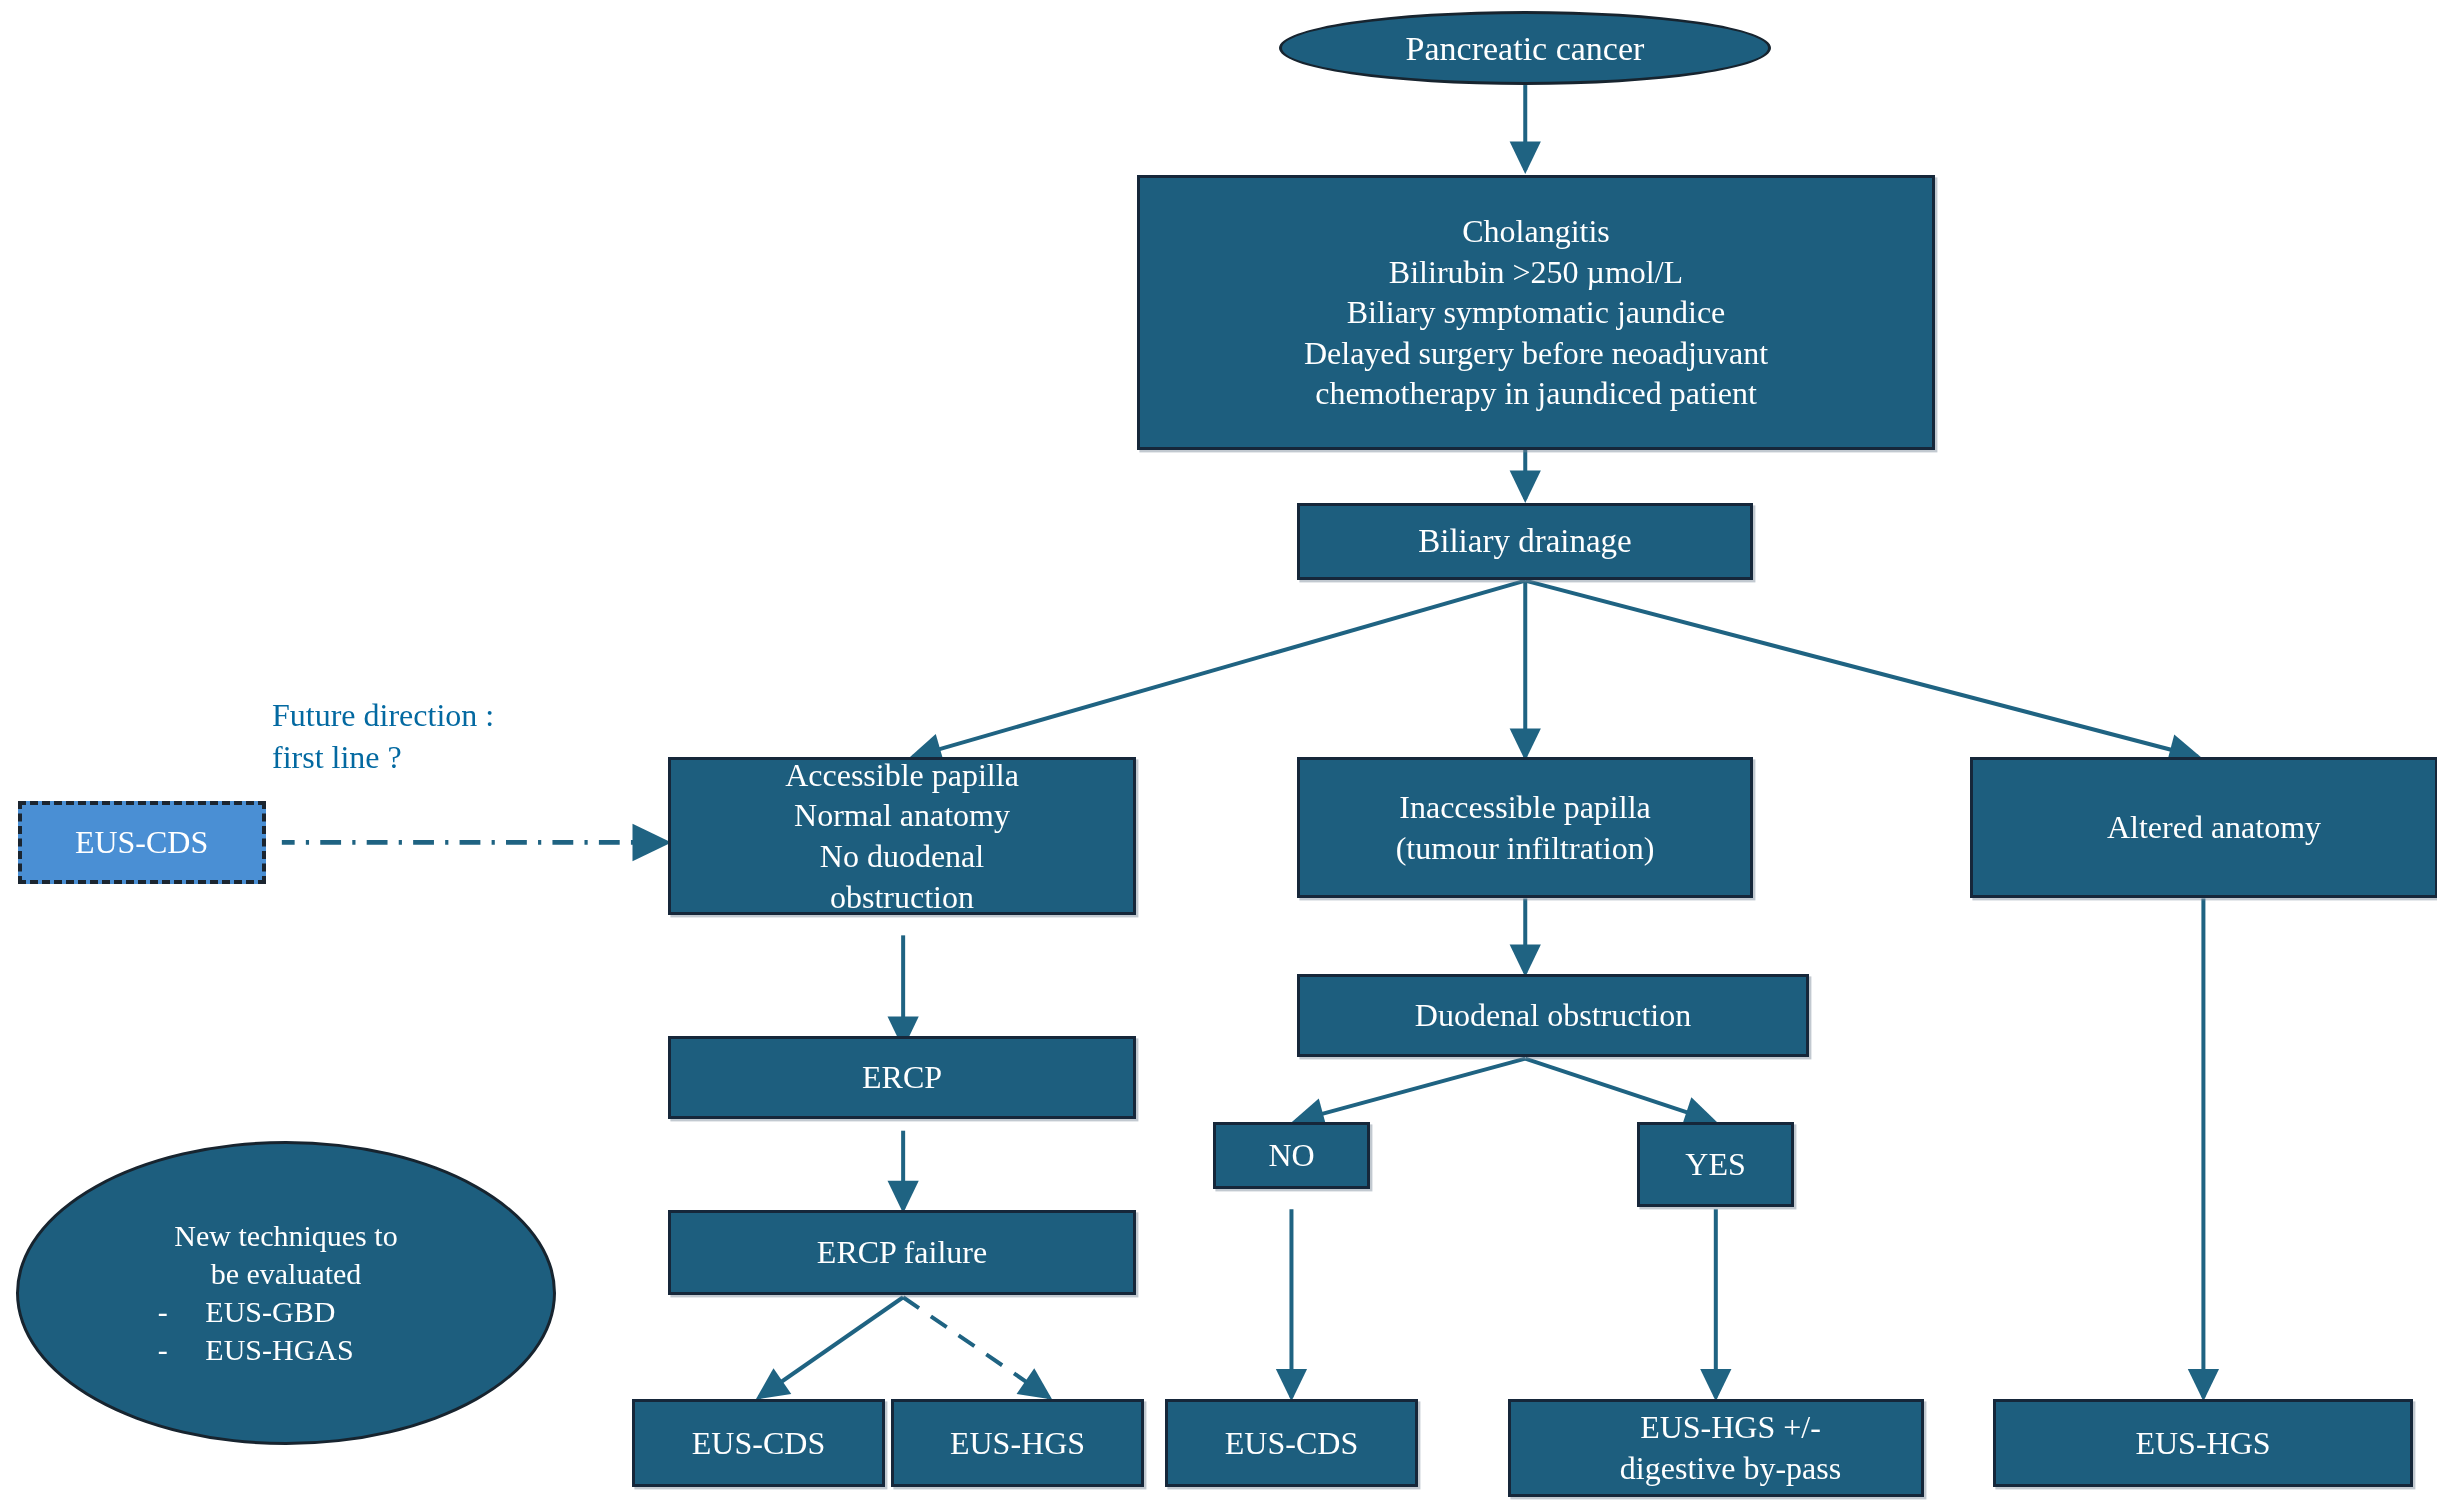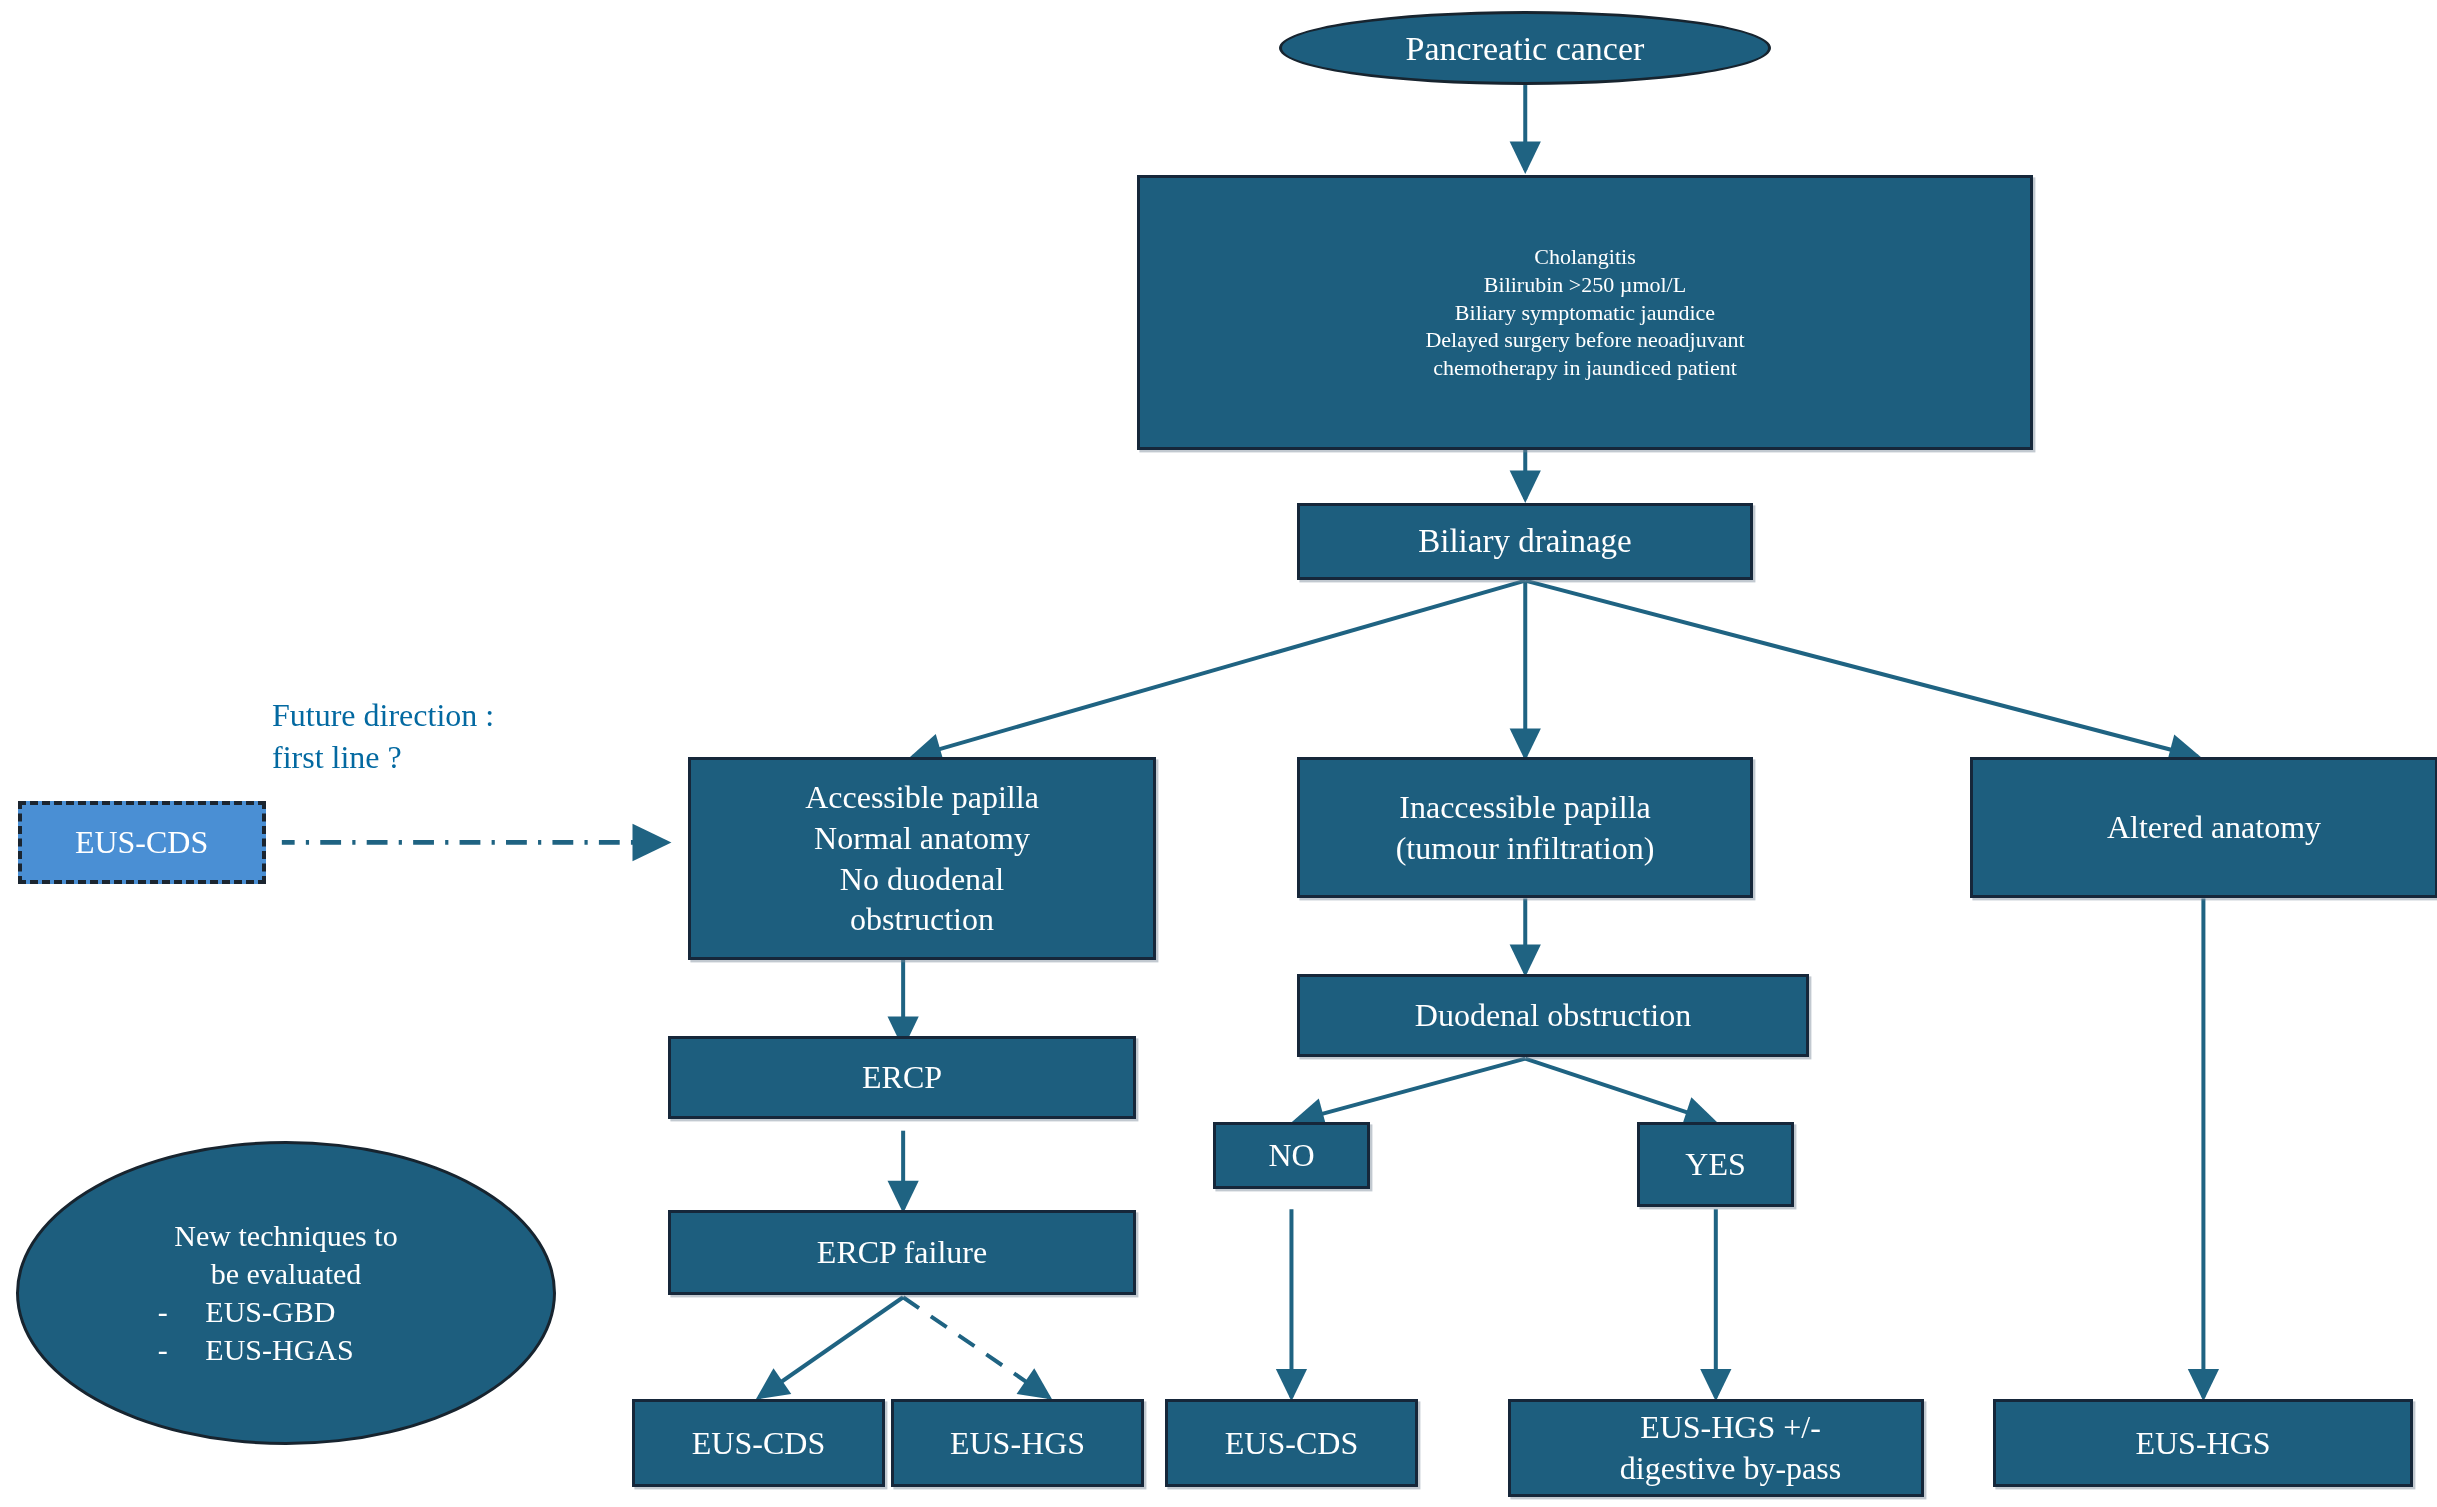--- a/index.html
+++ b/index.html
@@ -108,35 +108,35 @@
       <line x1="2752" y1="1122" x2="2752" y2="1745" marker-end="url(#ah)"></line>
 
       <line x1="832" y1="1052" x2="352" y2="1052" stroke-width="6" stroke-dasharray="26 14 4 14" marker-start="url(#ahl)"></line>
     </g>
   </svg>
 
   <div class="node ellipse" style="left:1279px; top:11.2px; width:492px; height:74px; font-size:34px;">
     <span class="txt">Pancreatic cancer</span>
   </div>
 
-  <div class="node box" style="left:1137px; top:175px; width:896px; height:275px; font-size:22px;">
+  <div class="node box" style="left:1137px; top:175px; width:798px; height:275px; font-size:32px;">
     <div class="txt">
       <div>Cholangitis</div>
       <div>Bilirubin &gt;250 µmol/L</div>
       <div>Biliary symptomatic jaundice</div>
       <div>Delayed surgery before neoadjuvant</div>
       <div>chemotherapy in jaundiced patient</div>
     </div>
   </div>
 
   <div class="node box" style="left:1297px; top:503px; width:456px; height:77px; font-size:33px;">
     <span class="txt">Biliary drainage</span>
   </div>
 
-  <div class="node box" style="left:688px; top:757px; width:468px; height:203px; font-size:32px;align-items:center;">
+  <div class="node box" style="left:668px; top:757px; width:468px; height:158px; font-size:32px;align-items:center;">
     <div class="txt">
       <div>Accessible papilla</div>
       <div>Normal anatomy</div>
       <div>No duodenal</div>
       <div>obstruction</div>
     </div>
   </div>
 
   <div class="node box" style="left:1297px; top:757px; width:456px; height:141px; font-size:32px;">
     <div class="txt">

